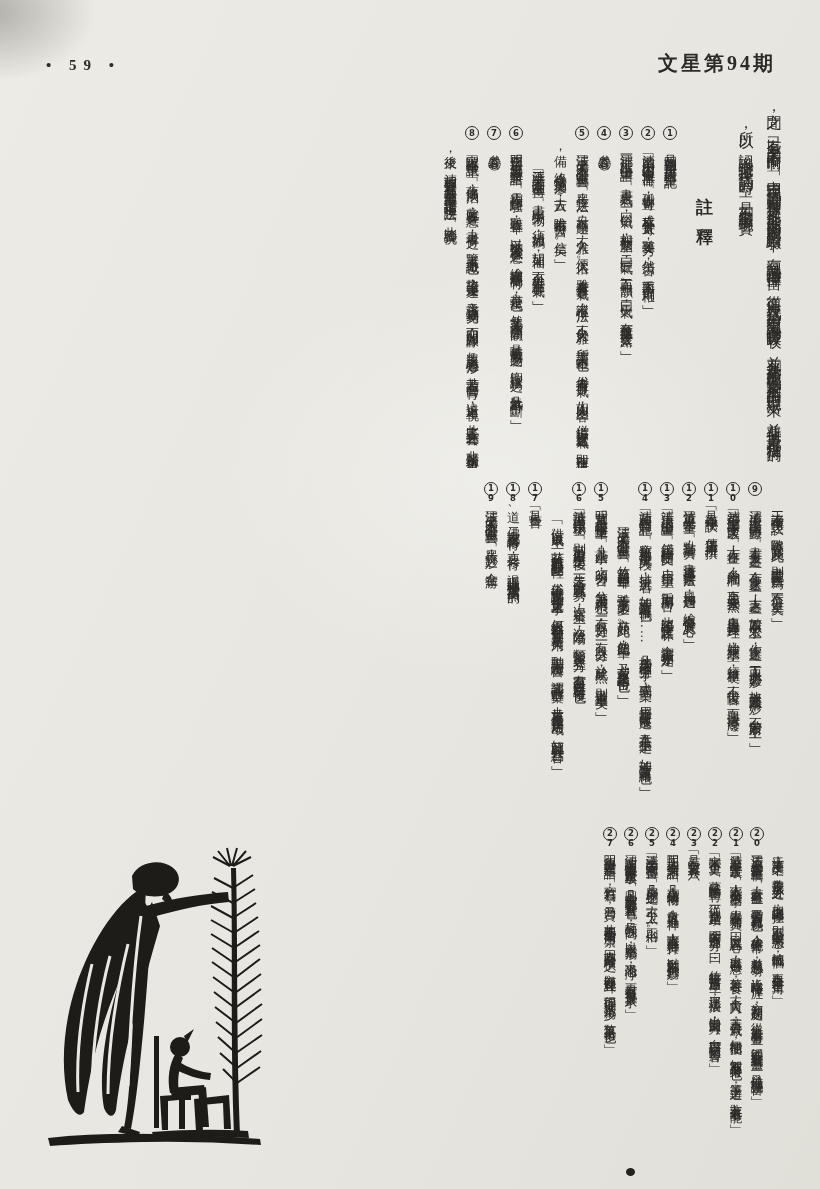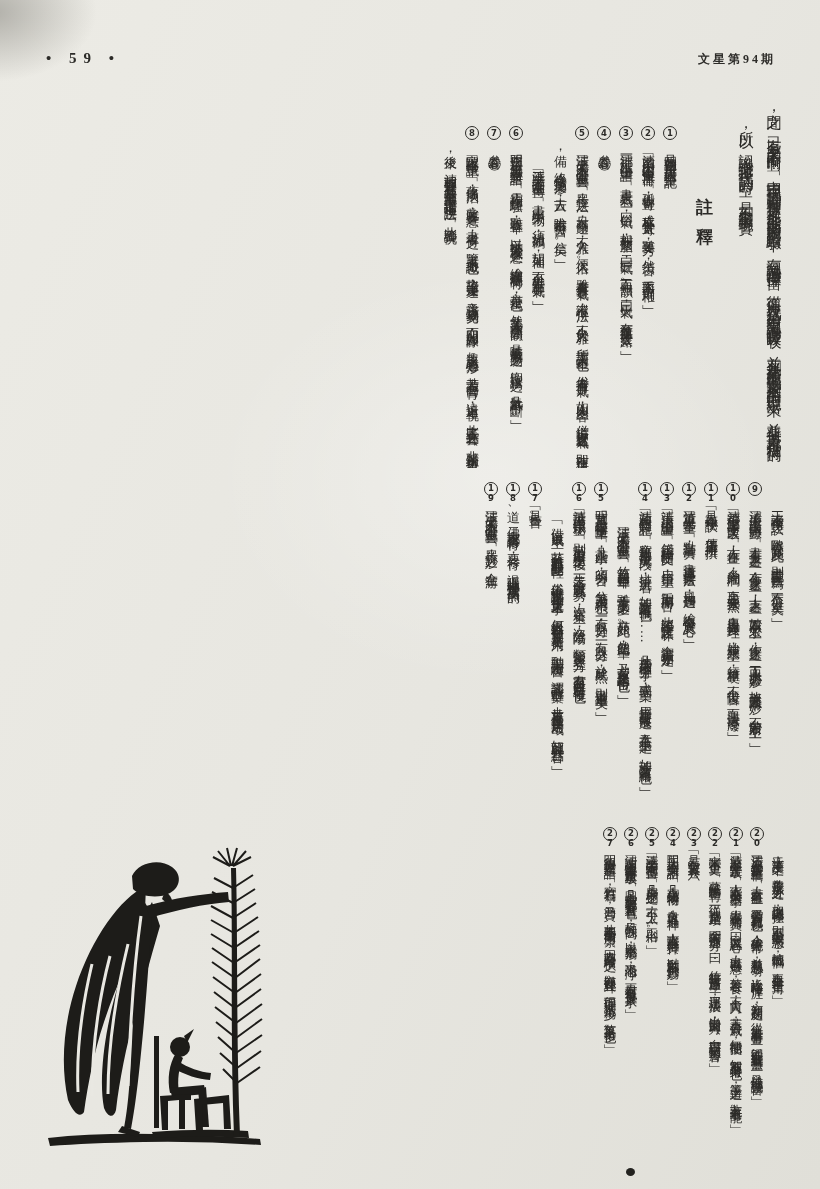--- a/index.html
+++ b/index.html
@@ -9,21 +9,21 @@
     background-image:
       radial-gradient(ellipse 150px 100px at -1% 1%, rgba(105,103,96,.45), rgba(105,103,96,0) 70%),
       radial-gradient(ellipse 400px 300px at 60% 40%, rgba(255,255,255,.30), rgba(255,255,255,0) 70%),
       linear-gradient(115deg,#ecebe5 0%,#e7e6e0 55%,#e0dfd8 100%);
     color:#2c2b28;
     font-family:"Liberation Serif","DejaVu Serif",serif;
     overflow:hidden;
   }
   .header{position:absolute;top:50px;left:46px;width:730px;display:flex;justify-content:space-between;align-items:baseline;gap:37px;}
   .pageno{font-size:15px;font-weight:bold;letter-spacing:7px;}
-  .mag{font-size:12px;font-weight:bold;letter-spacing:3px;}
+  .mag{font-size:20px;font-weight:bold;letter-spacing:3px;}
 
   .vtext{writing-mode:vertical-rl;text-orientation:mixed;overflow:hidden;}
   .band1{position:absolute;top:102px;left:34px;width:754px;height:366px;}
   .band2{position:absolute;top:482px;left:34px;width:754px;height:356px;}
   .band3text{position:absolute;top:827px;left:276px;width:512px;height:360px;}
   .fig{position:absolute;top:846px;left:34px;width:238px;height:336px;}
 
   p{margin:0;}
   .intro{font-size:15px;line-height:28px;letter-spacing:2.6px;}
   .intro.indent{text-indent:17px;}

